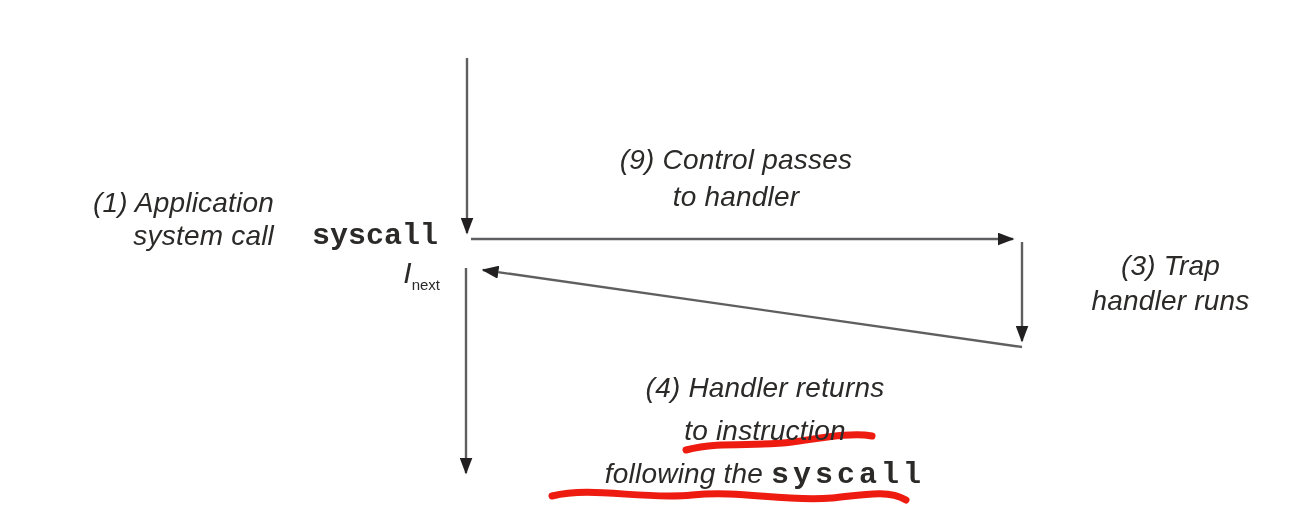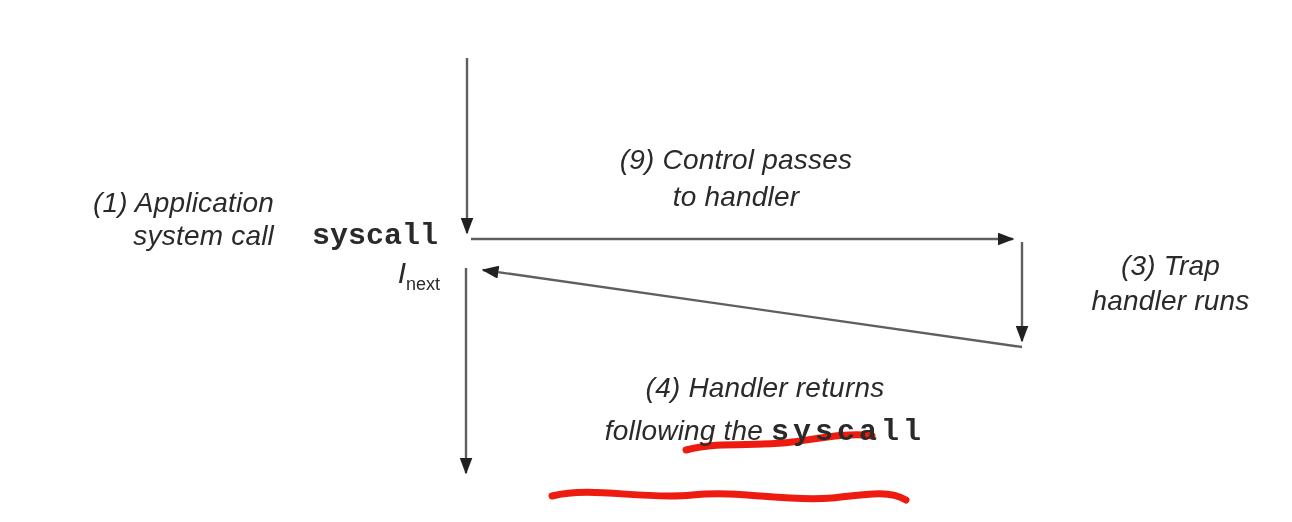--- a/index.html
+++ b/index.html
@@ -44,21 +44,21 @@
   .syscall-top{
     position:absolute;left:298px;top:219px;width:140px;
     text-align:right;white-space:nowrap;
   }
   .inext{
     position:absolute;left:340px;top:256px;width:100px;
     text-align:right;white-space:nowrap;
     font-size:30px;font-style:italic;
   }
   .inext .sub{
-    font-size:18px;font-style:normal;
+    font-size:15px;font-style:normal;
     vertical-align:-7px;letter-spacing:0;
   }
   .code-inline{letter-spacing:4px;}
 </style>
 </head>
 <body>
 
 <div class="canvas">
 
   <svg class="wires" width="1292" height="522" viewBox="0 0 1292 522">
@@ -99,18 +99,19 @@
     <div>to handler</div>
   </div>
 
   <div class="lbl lbl3">
     <div>(3) Trap</div>
     <div>handler runs</div>
   </div>
 
   <div class="lbl lbl4">
     <div>(4) Handler returns</div>
+    <div>to instruction</div>
     <div>
       <span>following the </span><span class="code code-inline">syscall</span>
     </div>
   </div>
 
 </div>
 
 </body></html>

